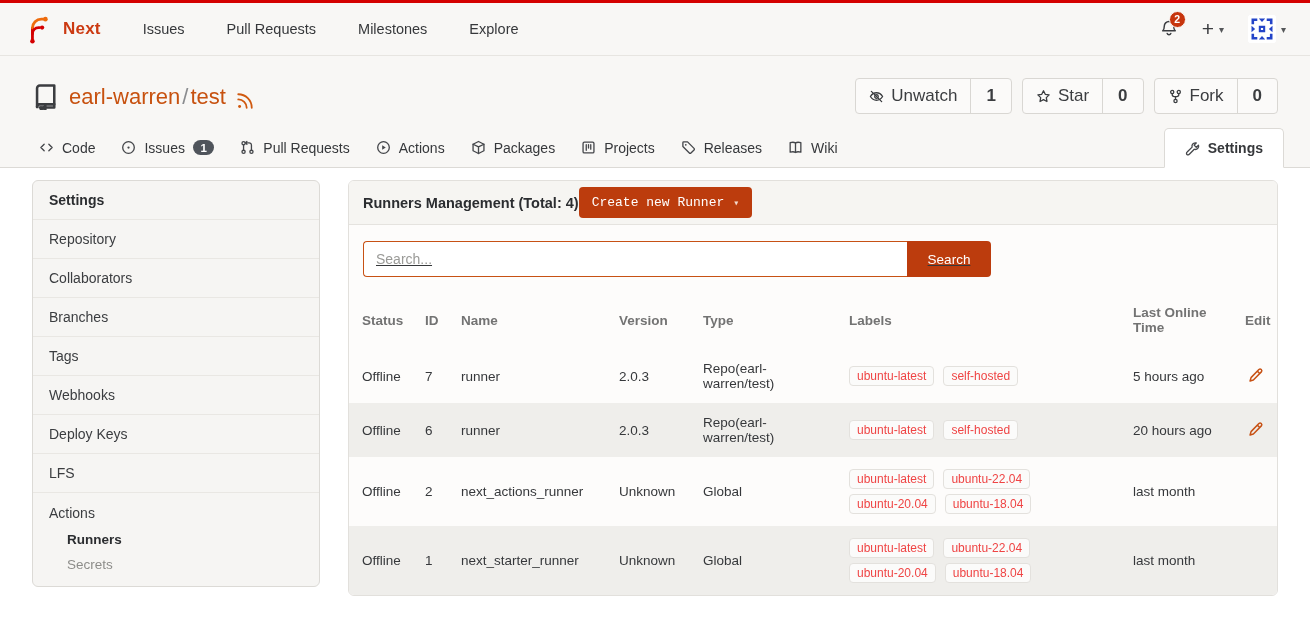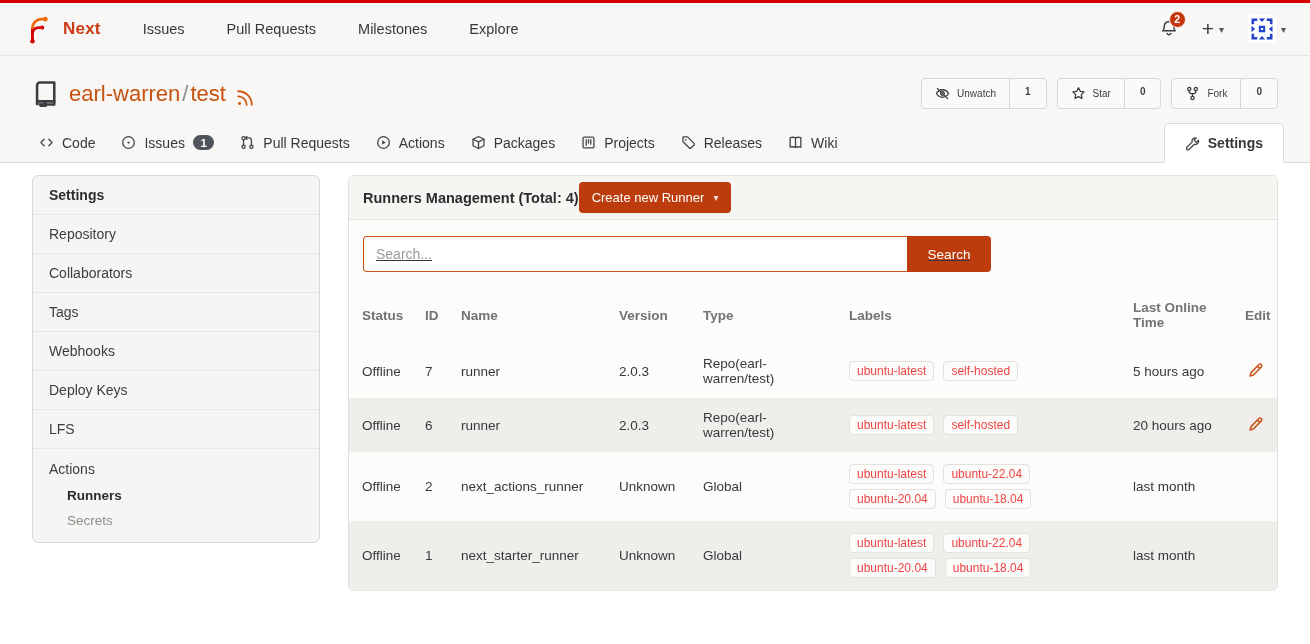--- a/index.html
+++ b/index.html
@@ -36,21 +36,21 @@
   .avatar { width:28px; height:28px; border-radius:3px; background:#fff; overflow:hidden; }
 
   
   .repo-header { display:flex; align-items:center; padding:22px 32px 14px; background:#f8f7f5; }
   .repo-title { display:flex; align-items:flex-end; gap:10px; font-size:22px; }
   .repo-owner, .repo-name { color:#c7510f; cursor:pointer; }
   .repo-sep { color:#8a8c8f; margin:0 2px; }
   .repo-actions { margin-left:auto; display:flex; gap:10px; }
   .btn-group {
     display:flex; border:1px solid #d9d7d3; border-radius:4px; overflow:hidden;
-    background:#fbfaf9; font-size:10px; color:#3b3d40;
+    background:#fbfaf9; font-size:17px; color:#3b3d40;
   }
   .btn-main { display:flex; align-items:center; gap:7px; padding:7px 13px; cursor:pointer; }
   .btn-count { padding:7px 15px; border-left:1px solid #d9d7d3; cursor:pointer; font-weight:600; }
 
   
   .tab-bar { display:flex; align-items:stretch; padding:0 26px; border-bottom:1px solid #dcdad6; background:#f8f7f5; }
   .tab {
     display:flex; align-items:center; gap:8px; padding:11px 13px;
     font-size:14px; color:#36383b; cursor:pointer;
   }
@@ -84,21 +84,21 @@
     overflow:hidden; align-self:flex-start;
   }
   .panel-header {
     display:flex; align-items:center; justify-content:flex-start;
     padding:6px 14px; background:#f6f5f2; border-bottom:1px solid #e5e3df; min-height:43px;
   }
   .panel-title { font-weight:bold; font-size:14.5px; color:#2b2d30; }
   .create-btn {
     display:flex; align-items:center; gap:9px; background:#bc3c0d; color:#fff;
     border:none; font-size:13px; padding:8px 13px; border-radius:4px; cursor:pointer;
-    font-family:Liberation Sans, sans-serif;
+    font-family:Liberation Mono, monospace;
   }
   .create-btn .caret { color:#f3d9cd; }
 
   .search-row { padding:16px 14px 14px;text-decoration:underline; }
   .search-box { display:flex; width:628px; }
   .search-input {
     flex:1; border:1px solid #c75114; border-right:none; border-radius:4px 0 0 4px;
     padding:9px 12px; font-size:14px; font-family:inherit; outline:none; color:#36383b;
     background:#fff;
   }
@@ -331,20 +331,21 @@
         <span>Settings</span>
       </div>
     </div>
 </div>
 
 <div class="content">
   <aside class="sidebar">
       <div class="side-item side-header">Settings</div>
       <div class="side-item">Repository</div>
       <div class="side-item">Collaborators</div>
+      <div class="side-item">Branches</div>
       <div class="side-item">Tags</div>
       <div class="side-item">Webhooks</div>
       <div class="side-item">Deploy Keys</div>
       <div class="side-item">LFS</div>
       <div class="side-item" style="padding: 0px;">
         <div class="side-group-label">Actions</div>
         <div class="side-sub active">Runners</div>
         <div class="side-sub muted">Secrets</div>
       </div>
     </aside>

